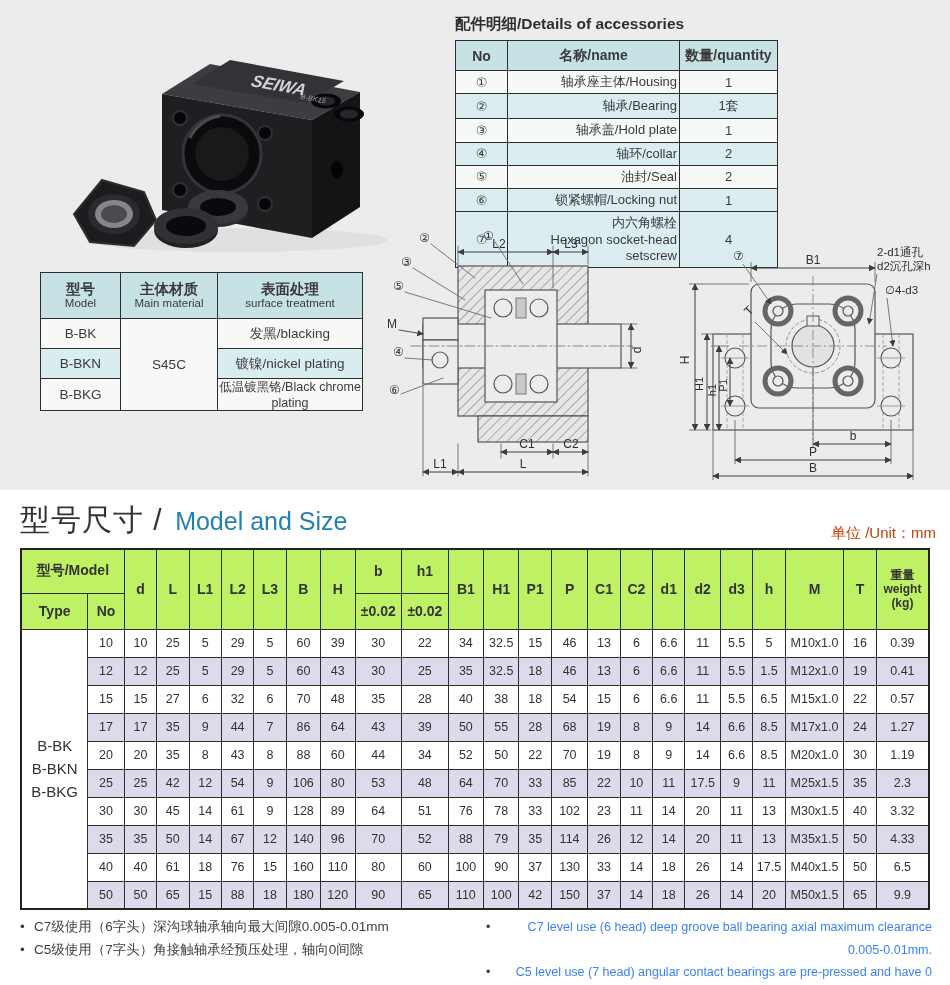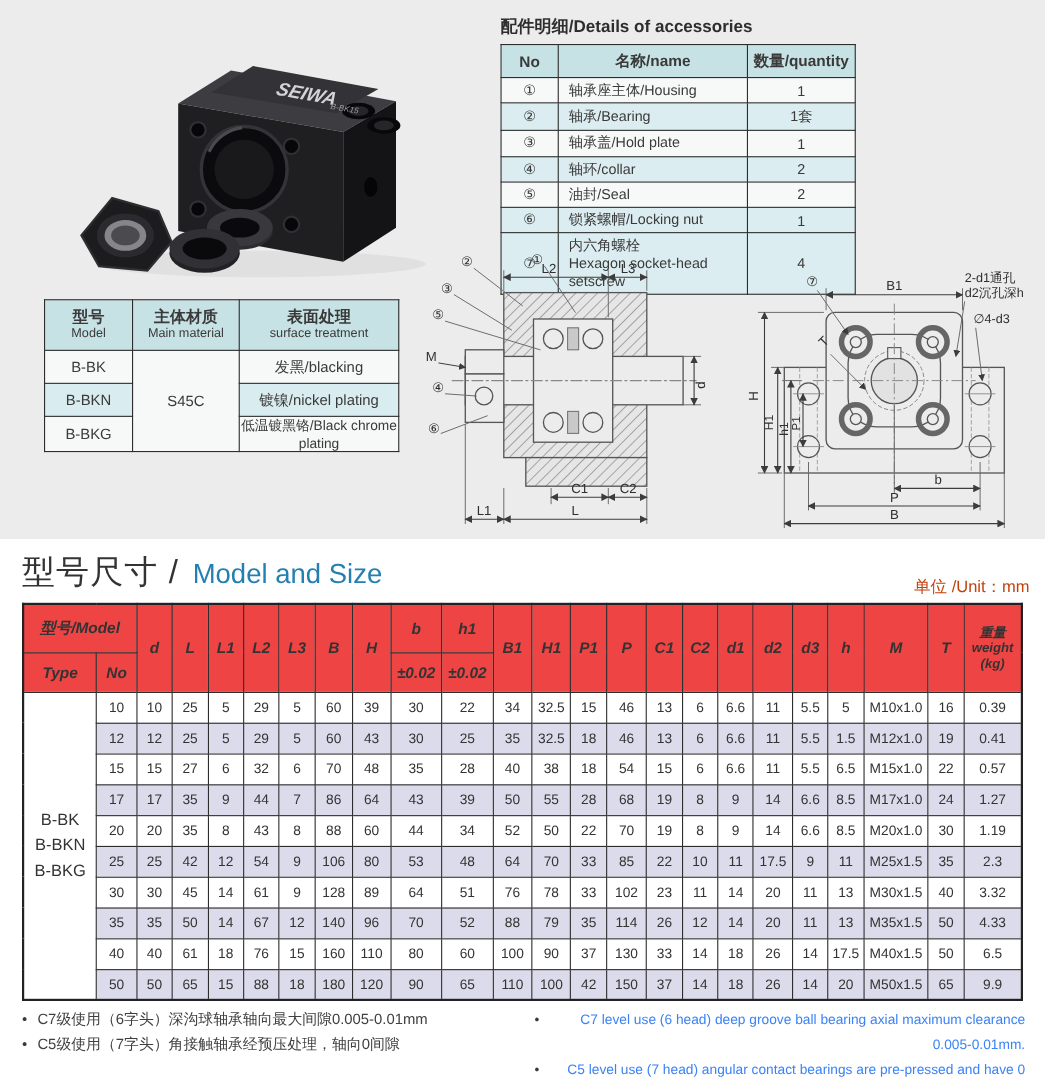--- a/index.html
+++ b/index.html
@@ -16,21 +16,21 @@
   .photo-svg { position:absolute; left:22px; top:2px; }
   .drawings-svg { position:absolute; left:383px; top:228px; }
   .drawings-svg text { fill:#2f2f2f; font-family:"Liberation Sans","DejaVu Sans",sans-serif; }
 
   
   .accessories { position:absolute; left:455px; top:14px; width:322px; }
   .acc-title { font-size:15.5px; color:#2e2e2e; margin-bottom:5px; font-weight:600; }
   .acc-table { border-collapse:collapse; width:100%; table-layout:fixed; background:#f4f6f6; }
   .acc-table th, .acc-table td { border:1.6px solid #2d2d2d; font-size:13px; color:#3a3a3a; text-align:center; padding:3px 2px; }
   .acc-table thead th { background:#c7e2e4; font-size:14px; font-weight:600; height:30px; }
-  .acc-table td.name { text-align:left; padding-left:9px; white-space:pre-line; line-height:1.25; }
+  .acc-table td.name { text-align:right; padding-left:9px; white-space:pre-line; line-height:1.25; }
   .acc-table tr { background:#f7f8f8; }
   .acc-table tr.tint { background:#dcedf1; }
   .acc-table col.c-no { width:52px; } .acc-table col.c-name { width:172px; } .acc-table col.c-qty { width:98px; }
 
   
   .materials { position:absolute; left:40px; top:272px; width:322px; }
   .mat-table { border-collapse:collapse; width:100%; table-layout:fixed; }
   .mat-table th, .mat-table td { border:1.6px solid #2d2d2d; text-align:center; color:#3a3a3a; }
   .mat-table thead th { background:#c7e2e4; height:46px; }
   .mat-table .cn { font-size:14.5px; font-weight:600; display:block; line-height:1.15; }
@@ -43,21 +43,21 @@
 
   
   .size-title { position:absolute; left:20px; top:500px; white-space:nowrap; }
   .size-title .cn { font-size:30px; color:#333; letter-spacing:1px; }
   .size-title .en { font-size:25px; color:#2580b2; margin-left:8px; }
   .unit-note { position:absolute; right:14px; top:524px; font-size:15px; color:#c2410c; }
 
   .size-wrap { position:absolute; left:20px; top:548px; width:910px; }
   .size-table { border-collapse:collapse; width:910px; table-layout:fixed; border:2.4px solid #222; }
   .size-table th, .size-table td { border:1.5px solid #2d2d2d; text-align:center; color:#333; }
-  .size-table thead th { background:#ef4444; font-size:14px; font-weight:600;font-style:italic; }
+  .size-table thead th { background:#bef264; font-size:14px; font-weight:600; }
   .size-table thead tr:first-child th { height:44px; }
   .size-table thead tr:last-child th { height:36px; }
   .size-table thead th.wt { font-size:12px; font-weight:600; white-space:pre-line; line-height:1.2; }
   .size-table tbody td { height:28px; font-size:12.5px; background:#ffffff; }
   .size-table tbody tr.alt td { background:#dcdbeb; }
   .size-table tbody td.type-cell { background:#ffffff; font-size:15px; white-space:pre-line; line-height:1.55; }
 
   
   .notes { position:absolute; left:20px; top:916px; width:912px; display:flex; gap:24px; }
   .notes ul { list-style:none; }

